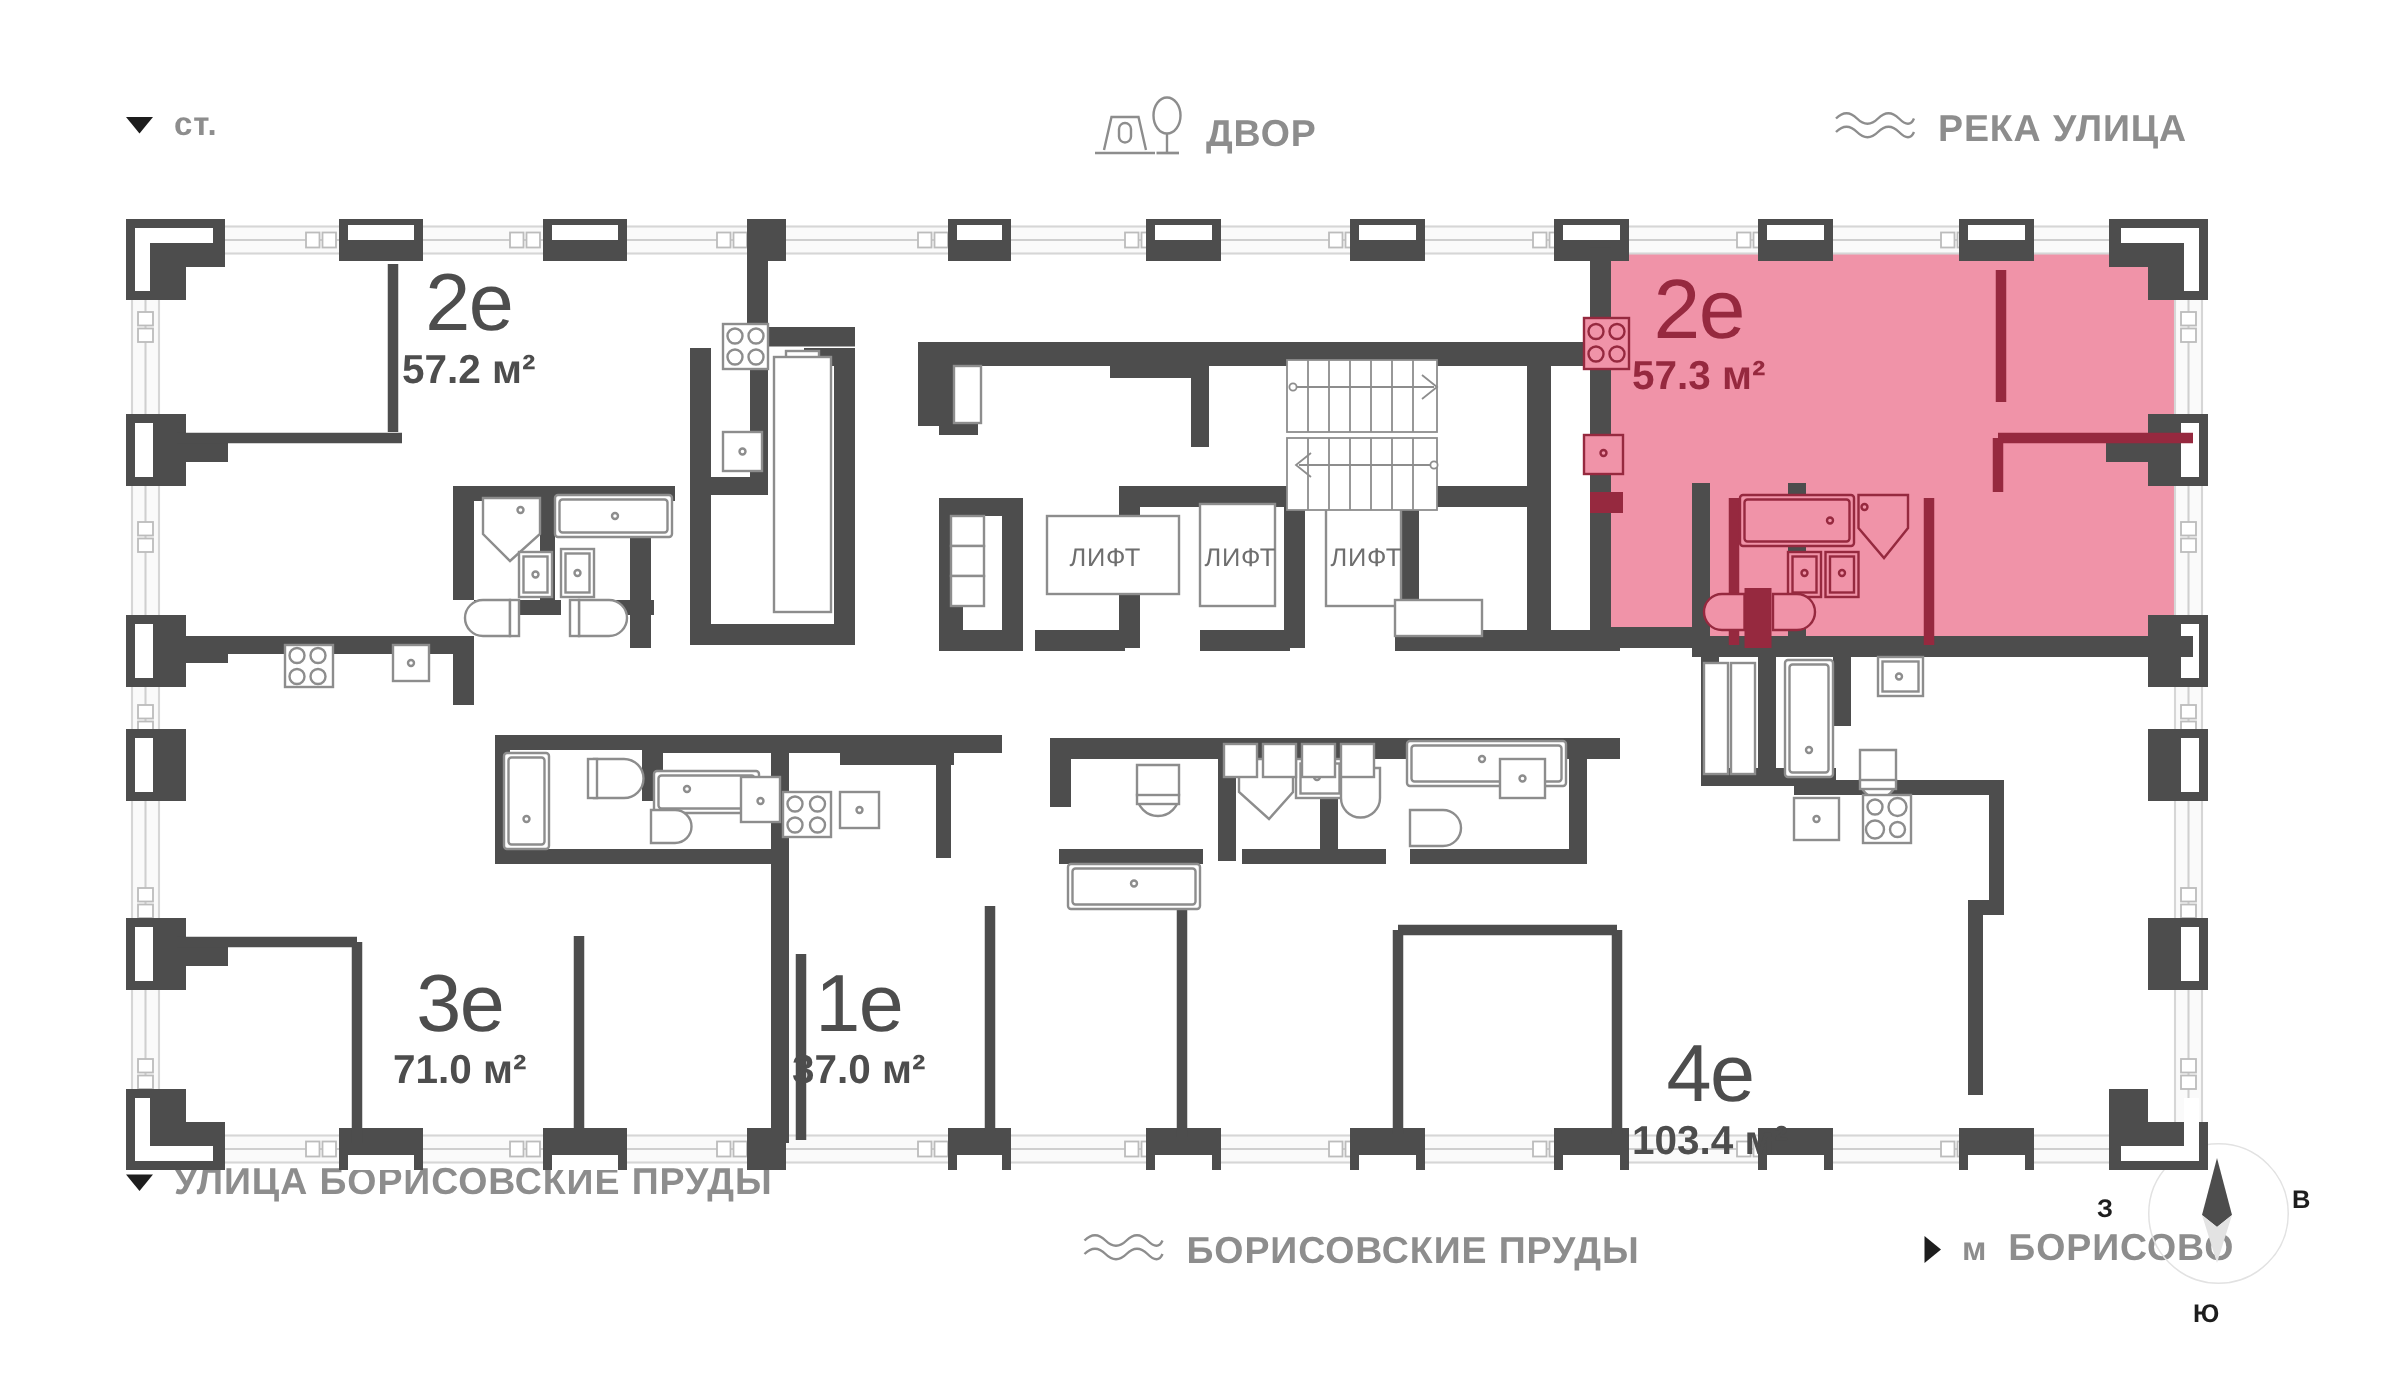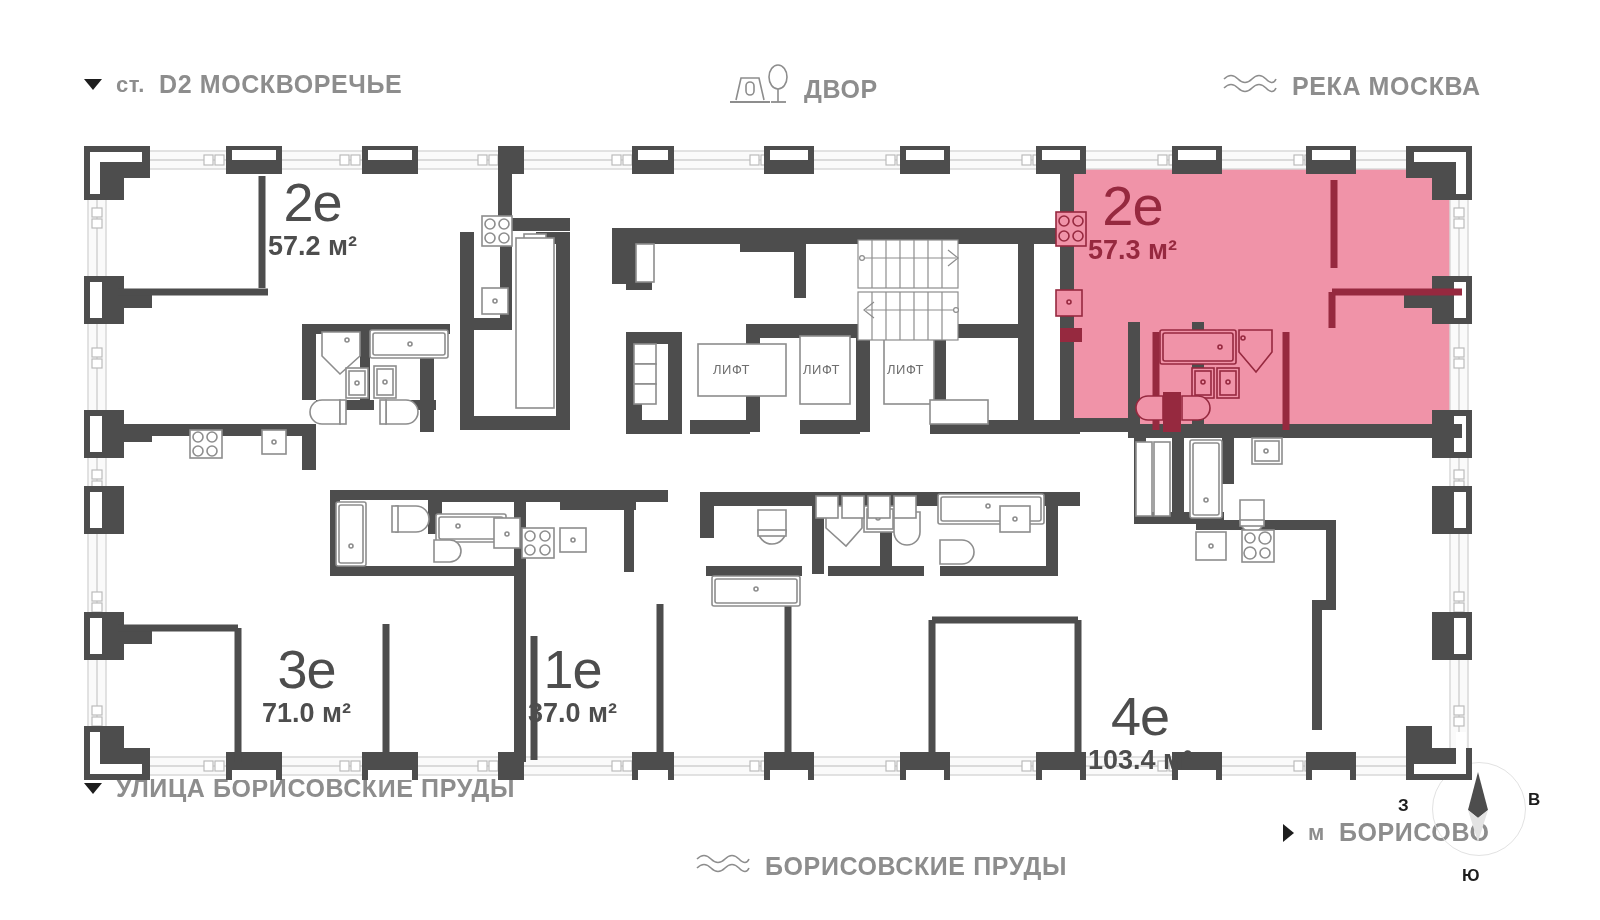--- a/index.html
+++ b/index.html
@@ -25,21 +25,21 @@
     width:0;height:0;border-top:9px solid transparent;border-bottom:9px solid transparent;
     border-left:11px solid #1d1d1d;display:inline-block;
   }
   .anno .small-pref{font-size:22px;font-weight:700;color:#8d8d8d;}
   .wave,.yardicon{flex:0 0 auto;}
 
   .h-left{left:84px;top:70px;}
   .h-mid{left:728px;top:64px;}
   .h-right{left:1222px;top:70px;}
   .f-left{left:84px;top:774px;}
-  .f-mid{left:695px;top:818px;margin-top:32px;}
+  .f-mid{left:721px;top:818px;}
   .f-right{left:1283px;top:818px;}
 
   
   .compass{position:absolute;left:1432px;top:762px;width:92px;height:92px;}
   .compass .ring{position:absolute;left:0;top:0;width:92px;height:92px;border:1px solid #e2e2e2;border-radius:50%;}
   .compass .needle{position:absolute;left:50%;top:6px;transform:translateX(-50%);}
   .cdir{position:absolute;color:#1d1d1d;font-size:17px;font-weight:700;}
   .c-n{left:1455px;top:726px;}
   .c-s{left:1462px;top:866px;}
   .c-w{left:1398px;top:796px;}
@@ -54,31 +54,30 @@
   .apt .area{font-size:27px;font-weight:700;line-height:1.05;margin-top:4px;}
   .apt.sel{color:#96293f;}
   .apt.sel .code{font-size:56px;}
 
   .apt-a{left:268px;top:178px;}
   .apt-b{left:1088px;top:180px;}
   .apt-c{left:262px;top:645px;}
   .apt-d{left:528px;top:645px;}
   .apt-e{left:1088px;top:645px;margin-top:47px;}
 
-  .lift-lbl{position:absolute;color:#6e6e6e;font-size:13px;font-weight:400;letter-spacing:.5px;}
+  .lift-lbl{position:absolute;color:#6e6e6e;font-size:17px;font-weight:400;letter-spacing:.5px;}
 </style>
 </head>
 <body>
 
 <div id="root">
 
   <div class="anno h-left">
     <span class="tri-down"></span>
     <span class="small-pref">ст.</span>
-    <span>D2 МОСКВОРЕЧЬЕ</span>
   </div>
 
   <div class="anno h-mid">
     <span class="yardicon">
       <svg width="62" height="44" viewBox="0 0 62 44" fill="none" stroke="#8d8d8d" stroke-width="1.6">
         <path d="M8 36 L13 14 L31 14 L36 36"></path>
         <path d="M2 38 H42" stroke-width="1.8"></path>
         <rect x="18" y="18" width="8" height="13" rx="4"></rect>
         <ellipse cx="50" cy="13" rx="9" ry="12"></ellipse>
         <path d="M50 25 V38"></path>
@@ -88,21 +87,21 @@
     <span>ДВОР</span>
   </div>
 
   <div class="anno h-right">
     <span class="wave">
       <svg width="56" height="26" viewBox="0 0 56 26" fill="none" stroke="#8d8d8d" stroke-width="1.6">
         <path d="M2 9 q7 -7 14 0 t14 0 t14 0 t10 0"></path>
         <path d="M2 18 q7 -7 14 0 t14 0 t14 0 t10 0"></path>
       </svg>
     </span>
-    <span>РЕКА МОСКВА</span>
+    <span>РЕКА УЛИЦА</span>
   </div>
 
   <div class="anno f-left">
     <span class="tri-down"></span>
     <span>УЛИЦА БОРИСОВСКИЕ ПРУДЫ</span>
   </div>
 
   <div class="anno f-mid">
     <span class="wave">
       <svg width="56" height="26" viewBox="0 0 56 26" fill="none" stroke="#8d8d8d" stroke-width="1.6">

